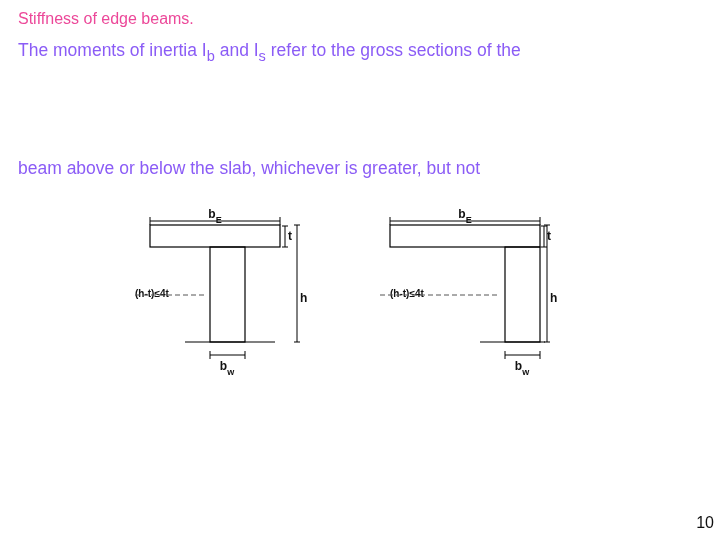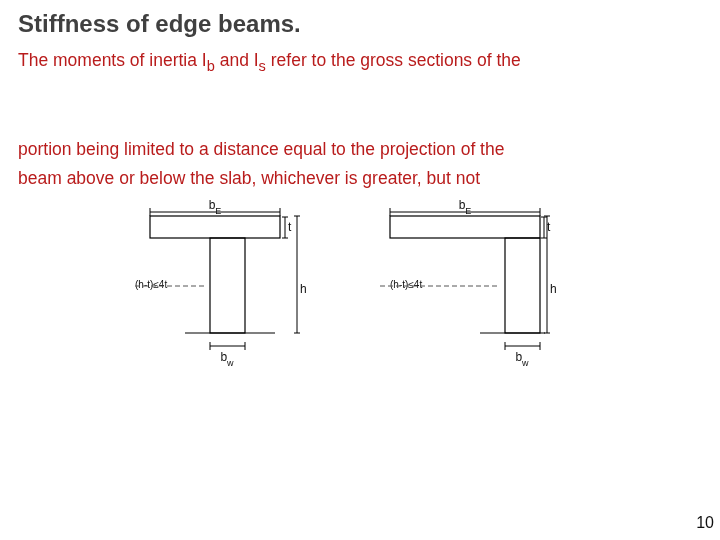--- a/index.html
+++ b/index.html
@@ -12,38 +12,39 @@
       overflow: hidden;
       position: relative;
     }
     .page {
       width: 720px;
       height: 540px;
       padding: 10px 18px 10px 18px;
       position: relative;
     }
     .title {
-      color: #404040;
-      font-size: 24px;
-      font-weight: bold;
+      color: #ec4899;
+      font-size: 16px;
+      font-weight: normal;
       margin-bottom: 8px;
     }
     .body-text {
       font-size: 17.5px;
       line-height: 1.65;
-      color: #b91c1c;
+      color: #8b5cf6;
       text-align: justify;
     }
     .figures-row {
       display: flex;
       flex-direction: row;
       justify-content: center;
       align-items: flex-end;
       gap: 30px;
-      margin-top: 5px;
+      margin-top: 24px;
+      font-weight: bold;
     }
     .page-number {
       position: absolute;
       bottom: 8px;
       right: 6px;
       font-size: 16px;
       color: #111;
     }
     svg text {
       font-family: Arial, sans-serif;
@@ -53,21 +54,21 @@
 <body>
 
 <div class="page">
   <div class="title">Stiffness of edge beams.</div>
   <div class="body-text">
     <span>
       The moments of inertia I<sub>b</sub> and I<sub>s</sub> refer to the gross sections of the
     </span><br>
     <br>
     <br>
-    <span>portion being limited to a distance equal to the projection of the</span><br>
+    <br>
     <span>beam above or below the slab, whichever is greater, but not</span><br>
   </div>
 
   <div class="figures-row">
 
     <svg width="215" height="180" viewBox="0 0 215 180">
 
       <line x1="20" y1="14" x2="150" y2="14" stroke="#000" stroke-width="1"></line>
       <line x1="20" y1="10" x2="20" y2="18" stroke="#000" stroke-width="1"></line>
       <line x1="150" y1="10" x2="150" y2="18" stroke="#000" stroke-width="1"></line>

